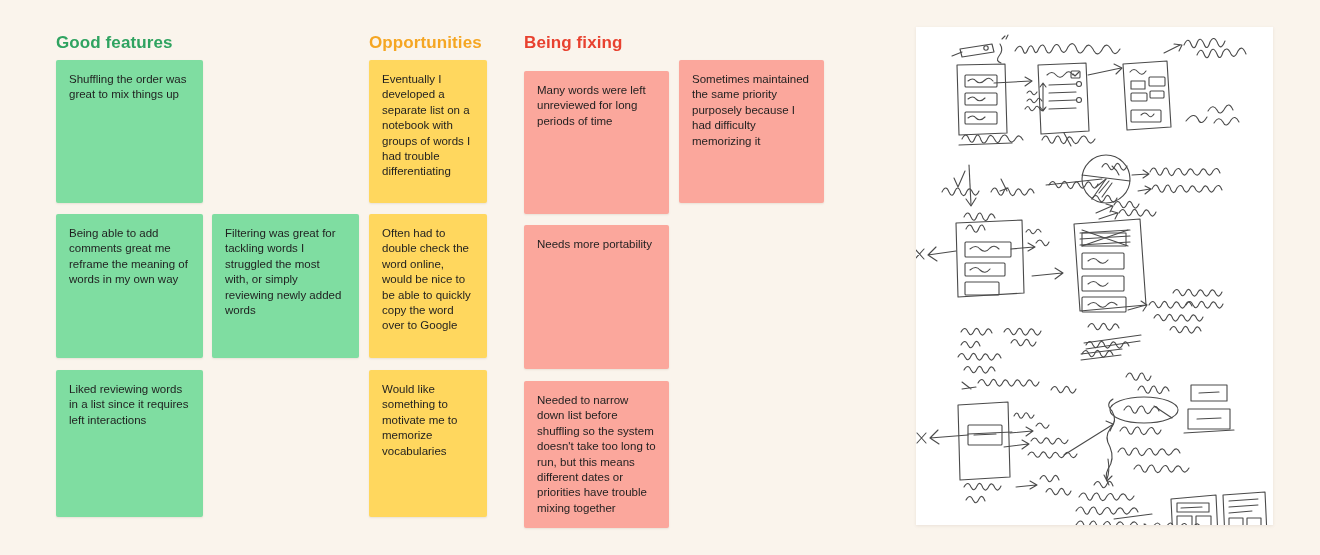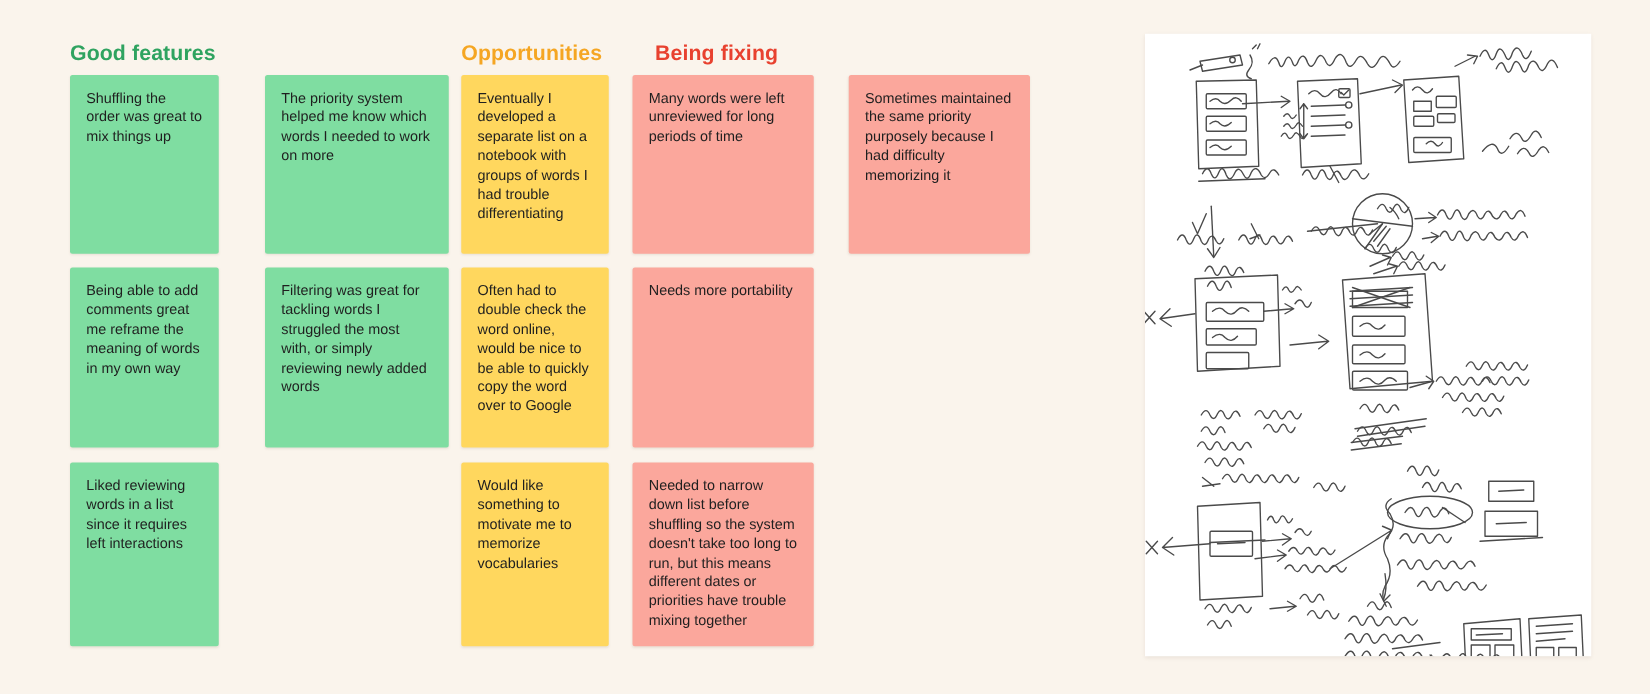--- a/index.html
+++ b/index.html
@@ -58,24 +58,24 @@
     overflow: hidden;
   }
   .card-text {
     display: block;
   }
   .c-green  { background: #7fdda1; }
   .c-yellow { background: #ffd75e; }
   .c-pink   { background: #fba79c; }
 
   
-  .col0 { left: 0px;   width: 119px; }
+  .col0 { left: 0px;   width: 147px; }
   .col1 { left: 156px; width: 147px; }
   .col2 { left: 313px; width: 118px; }
-  .col3 { left: 450px; width: 145px; }
+  .col3 { left: 468px; width: 145px; margin-top: 11px; }
   .col4 { left: 623px; width: 145px; }
 
   
   .row0 { top: 24px;  height: 143px; }
   .row1 { top: 178px; height: 144px; }
   .row2 { top: 334px; height: 147px; }
 
   
   .sketch-panel {
     position: absolute;
@@ -99,23 +99,20 @@
   <div class="board">
 
     <div class="headers">
       <div class="col-header h0">Good features</div>
       <div class="col-header h1">Opportunities</div>
       <div class="col-header h2">Being fixing</div>
     </div>
 
     <div class="card c-green col0 row0">
       <span class="card-text">Shuffling the order was great to mix things up</span>
-    </div>
-    <div class="card c-green col1 row0">
-      <span class="card-text">The priority system helped me know which words I needed to work on more</span>
     </div>
     <div class="card c-yellow col2 row0">
       <span class="card-text">Eventually I developed a separate list on a notebook with groups of words I had trouble differentiating</span>
     </div>
     <div class="card c-pink col3 row0">
       <span class="card-text">Many words were left unreviewed for long periods of time</span>
     </div>
     <div class="card c-pink col4 row0">
       <span class="card-text">Sometimes maintained the same priority purposely because I had difficulty memorizing it</span>
     </div>

